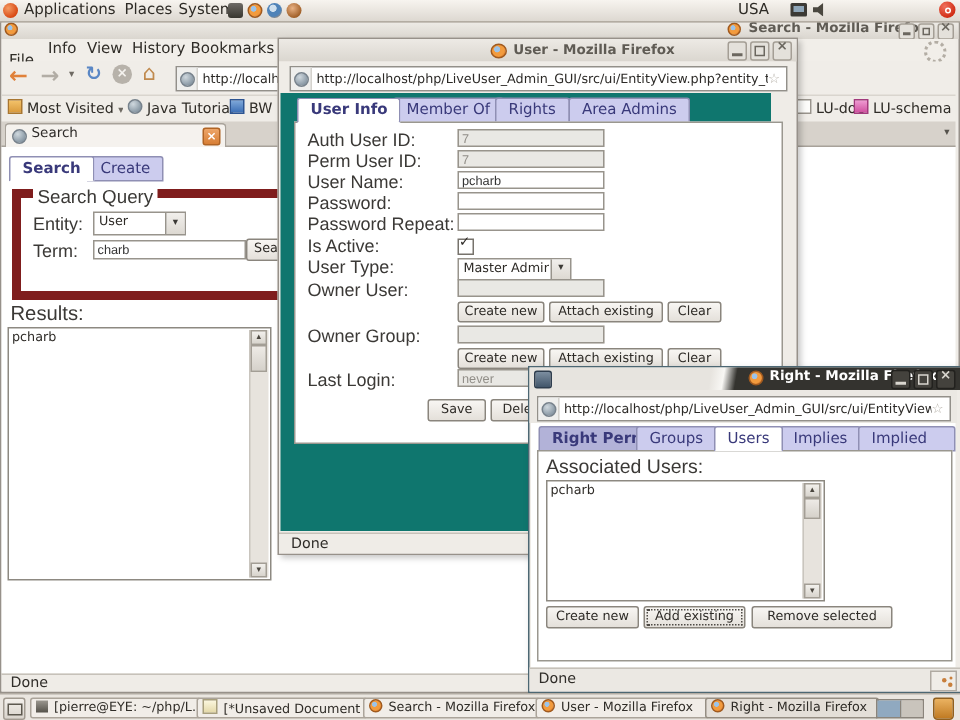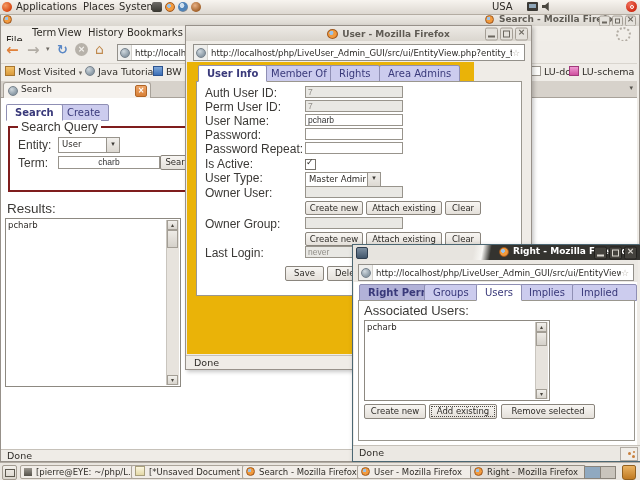--- a/index.html
+++ b/index.html
@@ -83,21 +83,21 @@
             <span class="g-max"></span>
           </span>
         <span class="wbtn" style="width:9px;height:9px;">
             <span class="g-x" style="top:-3px;">×</span>
           </span>
       </span>
     </div>
 
     <div class="abs" style="left:0;top:11px;width:636px;height:15px;background:#f1eee9;font-size:10px;color:#2f2c27;">
       <span class="abs" style="left:5px;top:9px;">File</span>
-      <span class="abs" style="left:31px;top:1px;">Term</span>
+      <span class="abs" style="left:31px;top:1px;">Info</span>
       <span class="abs" style="left:57px;top:1px;">View</span>
       <span class="abs" style="left:87px;top:1px;">History</span>
       <span class="abs" style="left:126px;top:1px;">Bookmarks</span>
       <span class="abs" style="left:185px;top:1px;">Tools</span>
       <span class="abs" style="left:218px;top:1px;">Help</span>
       <span class="throbber abs" style="right:6px;top:1px;"></span>
     </div>
 
     <div class="abs" style="left:0;top:26px;width:636px;height:22px;background:#f0ede8;border-bottom:1px solid #d9d5ce;">
       <span class="abs" style="left:5px;top:0px;font-size:15px;font-weight:bold;color:#e0813a;">←</span>
@@ -141,29 +141,29 @@
         <span class="abs" style="right:3px;top:2px;width:10px;height:10px;background:linear-gradient(#eda569,#d87f35);border:1px solid #b06425;border-radius:2px;color:#fff;font-size:8px;line-height:9px;text-align:center;font-weight:bold;">×</span>
       </div>
       <span class="abs" style="right:4px;top:3px;font-size:7px;color:#55524c;">▾</span>
     </div>
 
     <div class="abs" style="left:0;top:83px;width:636px;height:351px;background:#fff;">
 
       <div class="ptab active bold" style="left:5px;top:6px;">Search</div>
       <div class="ptab" style="left:57px;top:6px;">Create</div>
 
-      <div class="abs" style="left:7px;top:28px;width:186px;height:62px;border:2px solid #7f1d1d;">
+      <div class="abs" style="left:7px;top:28px;width:186px;height:62px;border:6px solid #7f1d1d;">
         <span class="flabel" style="left:8px;top:-8px;background:#fff;padding:0 3px;font-size:12.5px;">Search Query</span>
         <span class="flabel" style="left:8px;top:10px;">Entity:</span>
         <div class="selbox" style="left:48px;top:9px;width:60px;height:14px;">
           <span class="seltxt">User</span>
           <span class="selarw">▾</span>
         </div>
         <span class="flabel" style="left:8px;top:28px;">Term:</span>
-        <input class="field" style="left: 48px; top: 28px; width: 96px; height: 11px; text-align: center;" value="charb">
+        <input class="field" style="left: 48px; top: 28px; width: 96px; height: 11px;" value="charb">
         <div class="btn" style="left:150px;top:27px;width:38px;height:13px;line-height:13px;">Search</div>
       </div>
 
       <span class="flabel" style="left:6px;top:103px;font-size:13.5px;">Results:</span>
       <div class="listbox" style="left:4px;top:120px;width:174px;height:167px;">
         <span class="listitem">pcharb</span>
         <div class="vsb">
           <span class="sbb" style="top:0;">▴</span>
           <span class="sbthumb" style="top:10px;height:18px;"></span>
           <span class="sbb" style="bottom:0;">▾</span>
@@ -194,21 +194,21 @@
     </div>
     <div class="abs" style="left:0;top:15px;width:343px;height:21px;background:#efece7;">
       <div class="urlfield" style="left:7px;top:3px;width:330px;height:15px;">
         <span class="favbox">
             <span class="globe"></span>
           </span>
         <span class="urltext">http://localhost/php/LiveUser_Admin_GUI/src/ui/EntityView.php?entity_type=user&amp;id</span>
         <span class="star">☆</span>
       </div>
     </div>
-    <div class="abs" style="left:1px;top:36px;width:287px;height:292px;background:#eab308;">
+    <div class="abs" style="left:1px;top:36px;width:287px;height:292px;background:#0f766e;padding-left:40px;">
 
       <div class="ptab active bold" style="left:11px;top:3px;">User Info</div>
       <div class="ptab" style="left:75px;top:3px;">Member Of</div>
       <div class="ptab" style="left:143px;top:3px;">Rights</div>
       <div class="ptab" style="left:192px;top:3px;">Area Admins</div>
 
       <div class="panelbox" style="left:9px;top:19px;width:324px;height:213px;">
         <span class="flabel" style="left:8px;top:4px;">Auth User ID:</span>
         <input class="field disabled" style="left: 108px; top: 4px; width: 92px; height: 10px;" value="7">
         <span class="flabel" style="left:8px;top:18px;">Perm User ID:</span>

